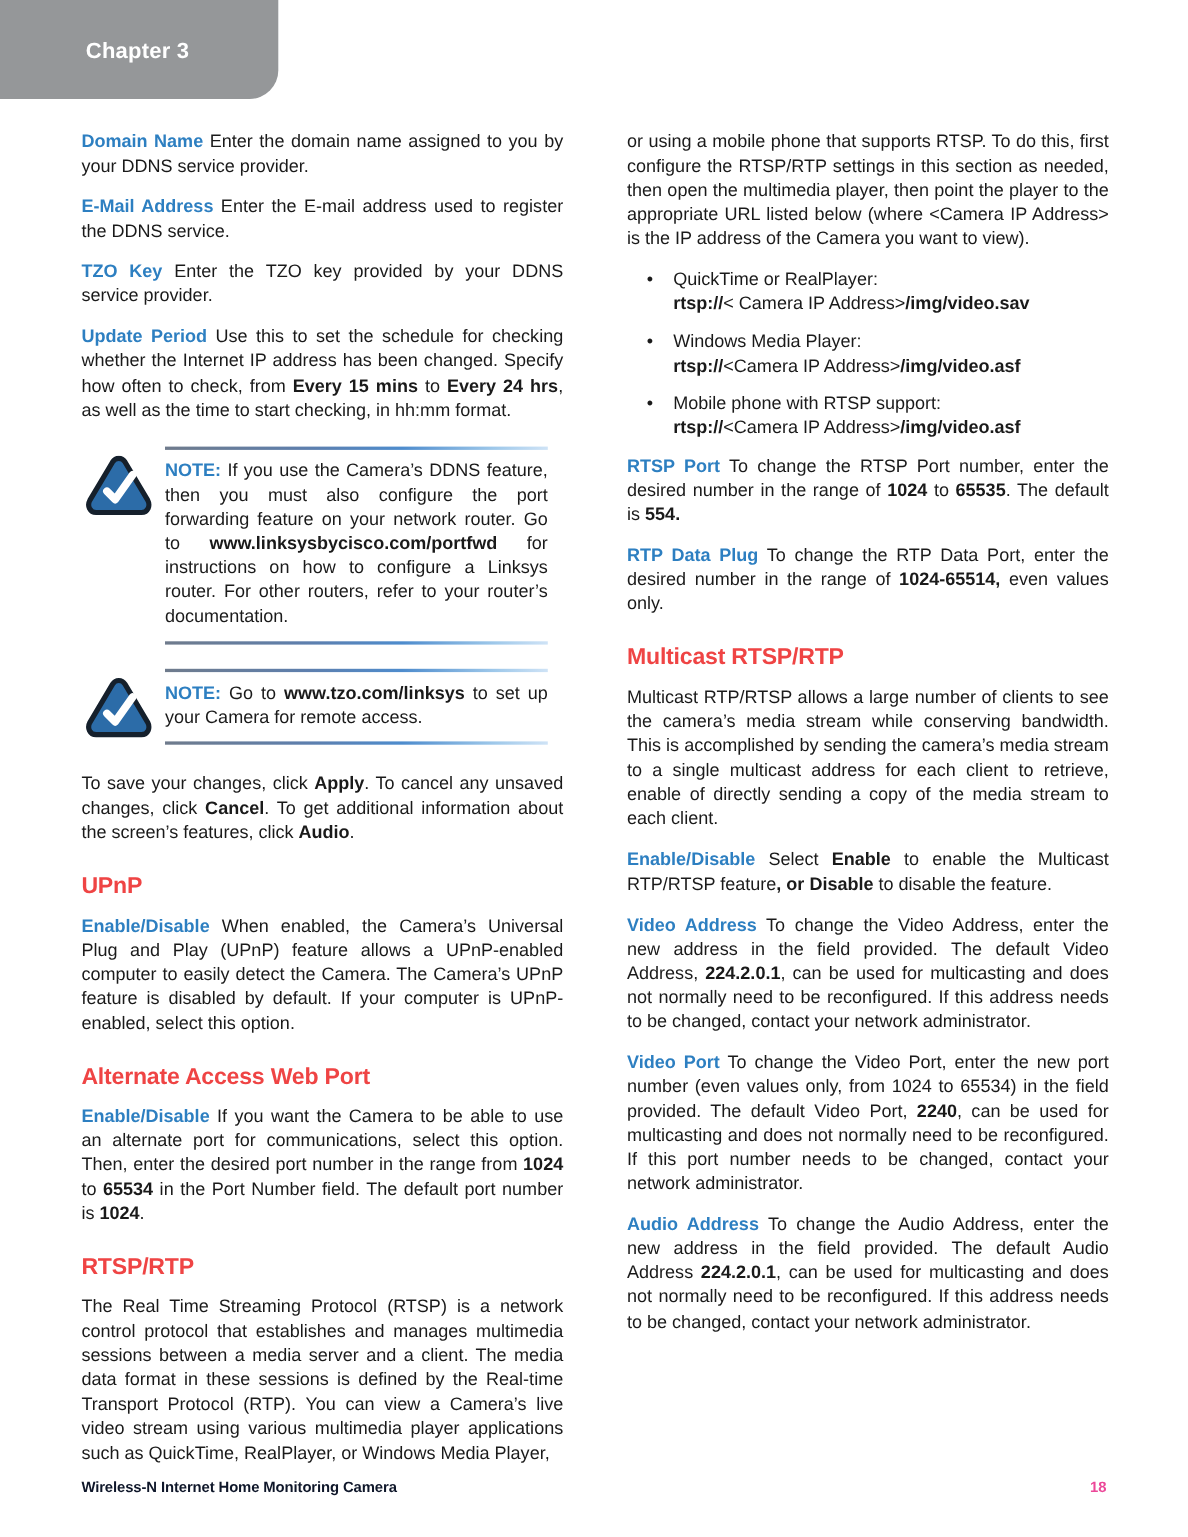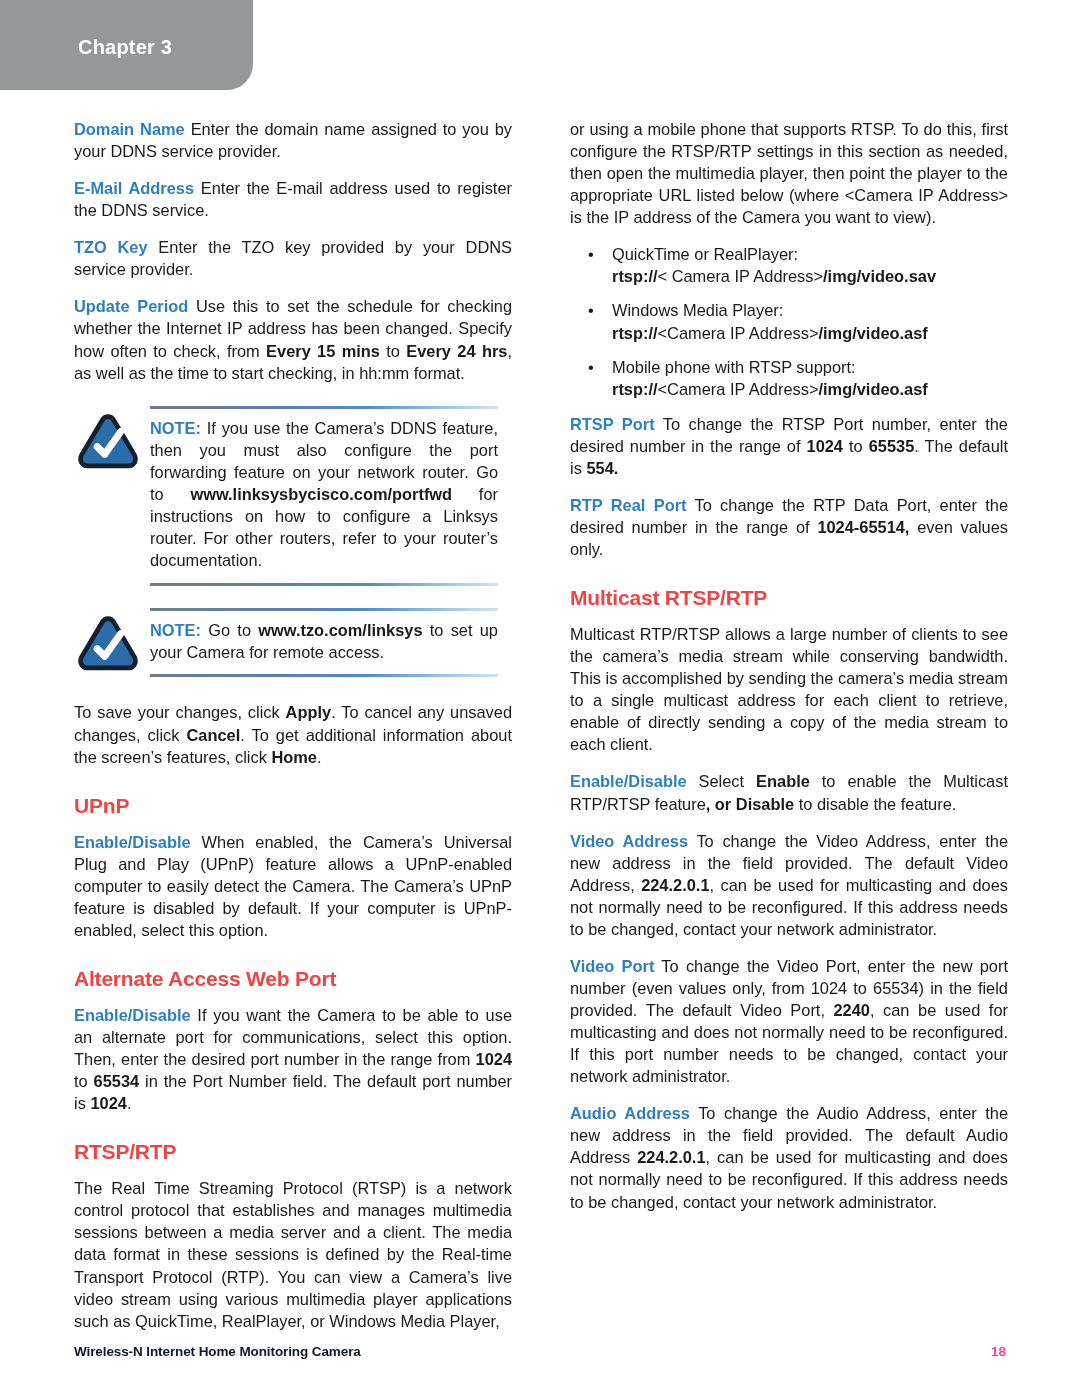--- a/index.html
+++ b/index.html
@@ -193,21 +193,21 @@
           <path d="M20.5 34.0 L28.5 42.0 L45.5 18.0" fill="none" stroke="#ffffff" stroke-width="7.5" stroke-linecap="round" stroke-linejoin="round"></path>
         </svg>
       </span>
       <div class="rule"></div>
       <div class="note-body">
         <p><span class="accent">NOTE:</span><span> Go to </span><b>www.tzo.com/linksys</b><span> to set up your Camera for remote access.</span></p>
       </div>
       <div class="rule bottom"></div>
     </div>
 
-    <p style="margin-top:24px"><span>To save your changes, click </span><b>Apply</b><span>. To cancel any unsaved changes, click </span><b>Cancel</b><span>. To get additional information about the screen’s features, click </span><b>Home</b><span>.</span></p>
+    <p style="margin-top:24px"><span>To save your changes, click </span><b>Apply</b><span>. To cancel any unsaved changes, click </span><b>Cancel</b><span>. To get additional information about the screen’s features, click </span><b>Audio</b><span>.</span></p>
 
     <h2 class="section-head">UPnP</h2>
 
     <p><span class="accent">Enable/Disable</span><span>  When enabled, the Camera’s Universal Plug and Play (UPnP) feature allows a UPnP-enabled computer to easily detect the Camera. The Camera’s UPnP feature is disabled by default. If your computer is UPnP-enabled, select this option.</span></p>
 
     <h2 class="section-head">Alternate Access Web Port</h2>
 
     <p><span class="accent">Enable/Disable</span><span>  If you want the Camera to be able to use an alternate port for communications, select this option. Then, enter the desired port number in the range from </span><b>1024</b><span> to </span><b>65534</b><span> in the Port Number field. The default port number is </span><b>1024</b><span>.</span></p>
 
 
@@ -233,21 +233,21 @@
       </li>
       <li>
         <span class="dot">•</span>
         <span>Mobile phone with RTSP support:</span>
         <span class="url-line"><b>rtsp://</b><span>&lt;Camera IP Address&gt;</span><b>/img/video.asf</b></span>
       </li>
     </ul>
 
     <p><span class="accent">RTSP Port</span><span>  To change the RTSP Port number, enter the desired number in the range of </span><b>1024</b><span> to </span><b>65535</b><span>. The default is </span><b>554.</b></p>
 
-    <p><span class="accent">RTP Real Port</span><span>  To change the RTP Data Port, enter the desired number in the range of </span><b>1024-65514,</b><span> even values only.</span></p>
+    <p><span class="accent">RTP Data Plug</span><span>  To change the RTP Data Port, enter the desired number in the range of </span><b>1024-65514,</b><span> even values only.</span></p>
 
 
     <h2 class="section-head">Multicast RTSP/RTP</h2>
 
     <p>Multicast RTP/RTSP allows a large number of clients to see the camera’s media stream while conserving bandwidth. This is accomplished by sending the camera’s media stream to a single multicast address for each client to retrieve, enable of directly sending a copy of the media stream to each client.</p>
 
     <p><span class="accent">Enable/Disable</span><span>  Select </span><b>Enable</b><span> to enable the Multicast RTP/RTSP feature</span><b>, or Disable</b><span> to disable the feature.</span></p>
 
     <p><span class="accent">Video Address</span><span>  To change the Video Address, enter the new address in the field provided. The default Video Address, </span><b>224.2.0.1</b><span>, can be used for multicasting and does not normally need to be reconfigured. If this address needs to be changed, contact your network administrator.</span></p>
 

